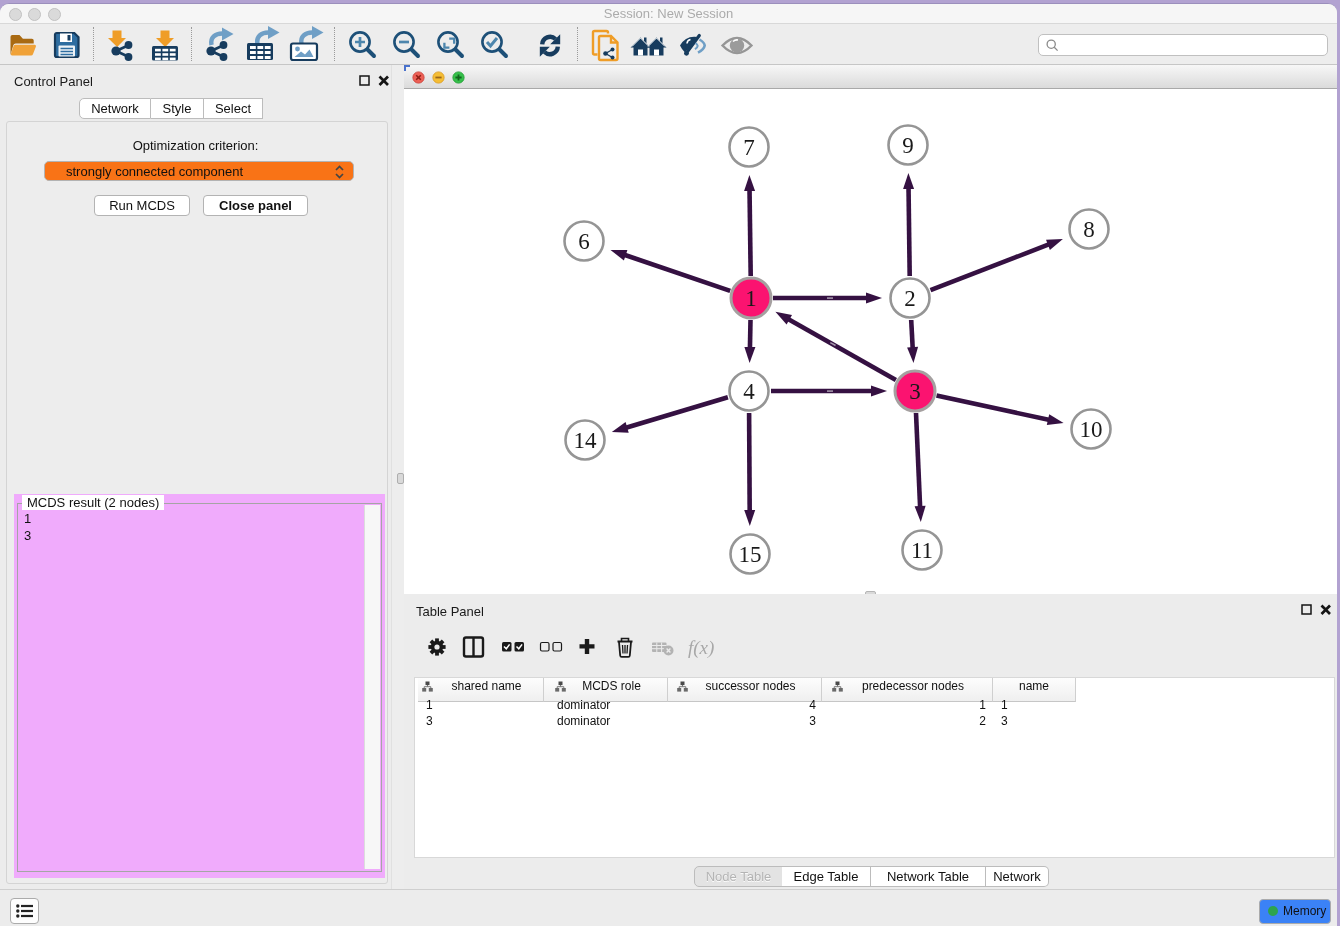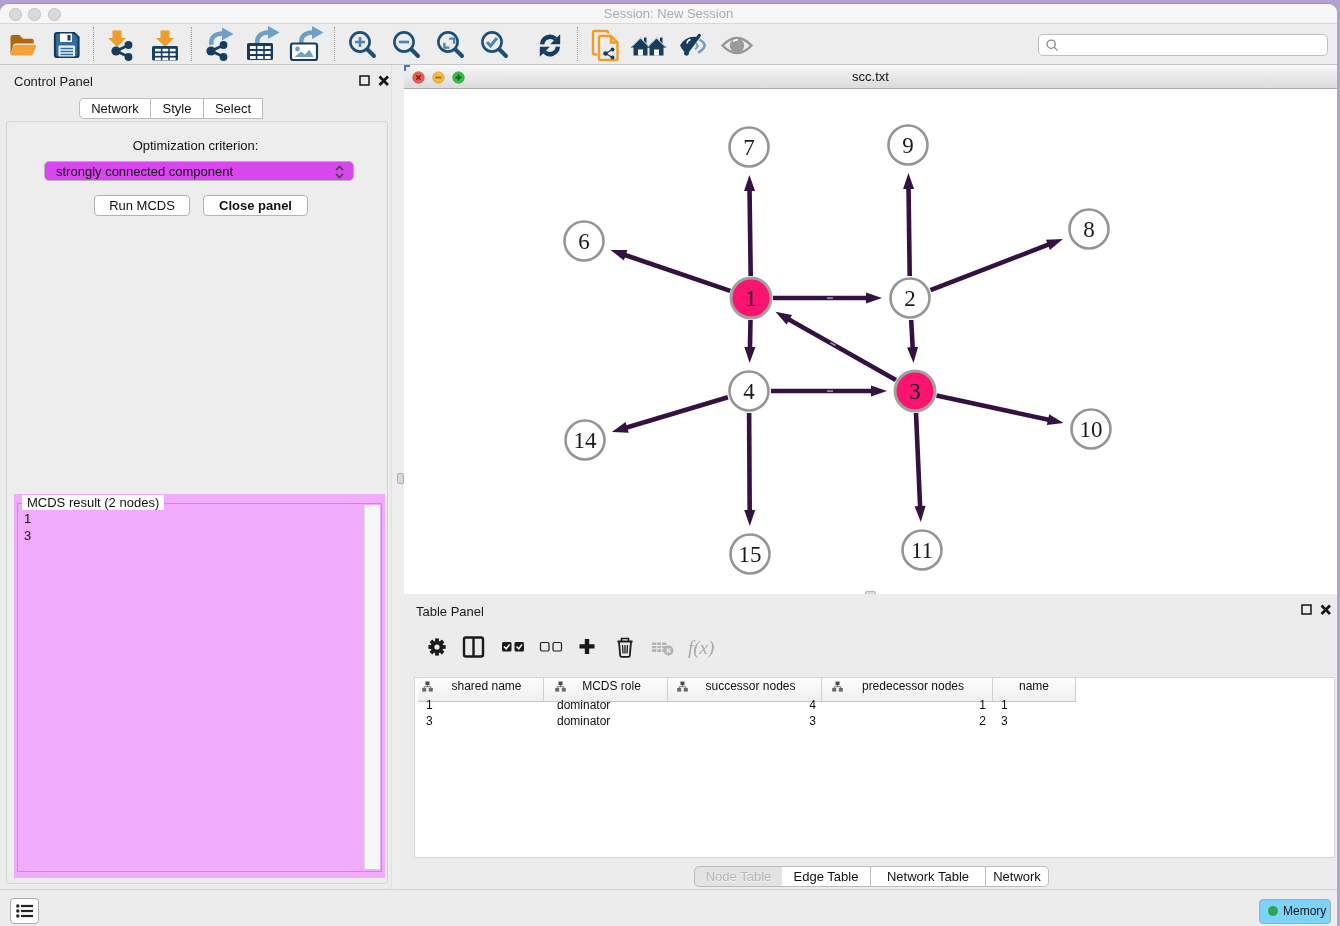--- a/index.html
+++ b/index.html
@@ -15,21 +15,21 @@
 .sep{top:3px;width:1px;height:34px;border-left:1px dotted #9a9a9a;}
 
 #search{left:1038px;top:10px;width:288px;height:20px;background:#fff;border:1px solid #c0c0c0;border-radius:5px;}
 
 #cpanel{left:0;top:61px;width:391px;height:824px;background:#ececec;}
 #cphead{left:14px;top:9px;font-size:13px;color:#1a1a1a;}
 .tab{top:33px;height:19px;background:#fff;border:1px solid #bcbcbc;font-size:13px;color:#111;text-align:center;line-height:19px;}
 #tabMCDS{background:#e3e3e3;color:#b4b4b4;text-shadow:0 1px 0 #fbfbfb;border-radius:0 5px 5px 0;margin-top:29px;}
 #cpbox{left:6px;top:56px;width:380px;height:761px;background:#ededed;border:1px solid #d4d4d4;border-radius:3px;}
 #optlabel{left:0;top:73px;width:100%;text-align:center;font-size:13px;color:#111;}
-#dropdown{left:44px;top:96px;width:310px;height:20px;background:#d946ef;border:1px solid #b3b3b3;border-radius:5px;font-size:13px;color:#111;line-height:20px;padding-left:11px;box-sizing:border-box;}
+#dropdown{left:44px;top:96px;width:310px;height:20px;background:#f97316;border:1px solid #b3b3b3;border-radius:5px;font-size:13px;color:#111;line-height:20px;padding-left:21px;box-sizing:border-box;}
 .btn{top:130px;height:19px;background:#fff;border:1px solid #b3b3b3;border-radius:4px;font-size:13px;color:#111;text-align:center;line-height:19px;}
 
 #resultbox{left:14px;top:429px;width:371px;height:384px;background:#f0abfc;}
 #resultborder{left:3px;top:9px;width:363px;height:367px;border:1px solid #a5a5a5;}
 #resulttitle{left:8px;top:1px;background:#fff;padding:0 5px;font-size:13px;color:#111;}
 #resscroll{left:350px;top:11px;width:15px;height:364px;background:#f7f7f7;border-left:1px solid #dcdcdc;}
 .resitem{left:10px;font-size:13px;color:#111;}
 
 #vdivider{left:391px;top:61px;width:13px;height:824px;background:#ededed;border-left:1px solid #e0e0e0;}
 #vhandle{left:397px;top:469px;width:5px;height:9px;background:#d9d9d9;border:1px solid #aeaeae;border-radius:2px;}
@@ -43,21 +43,21 @@
 #tphead{left:12px;top:10px;font-size:13px;color:#1a1a1a;}
 #tptoolbar{left:12px;top:36px;width:910px;height:40px;}
 #tablewrap{left:10px;top:83px;width:919px;height:179px;background:#fff;border:1px solid #d8d8d8;}
 .hcell{top:0;height:24px;background:linear-gradient(#fdfdfd,#efefef);border-right:1px solid #cfcfcf;border-bottom:1px solid #c6c6c6;font-size:12px;color:#111;text-align:center;line-height:17px;box-sizing:border-box;}
 .tcell{font-size:12px;color:#111;}
 .btab{top:272px;height:19px;background:#fff;border:1px solid #bcbcbc;font-size:13px;color:#111;text-align:center;line-height:19px;}
 
 #statusline{left:0;top:885px;width:100%;height:1px;background:#cfcfcf;}
 #statusbar{left:0;top:886px;width:100%;height:37px;background:#ececec;}
 #listbtn{left:10px;top:8px;width:27px;height:24px;background:#fdfdfd;border:1px solid #ababab;border-radius:4px;}
-#membtn{left:1259px;top:9px;width:70px;height:23px;background:#7dd3fc;border:1px solid #ababab;border-radius:4px;font-size:12px;color:#111;}
+#membtn{left:1259px;top:9px;width:70px;height:23px;background:#3b82f6;border:1px solid #ababab;border-radius:4px;font-size:12px;color:#111;}
 svg{position:absolute;overflow:visible;}
 .treei{width:12px;height:12px;}
 </style></head>
 <body>
 <div id="win" class="abs">
   <div id="titlebar" class="abs">
     <div class="tl abs" style="left:9px;"></div>
     <div class="tl abs" style="left:28px;"></div>
     <div class="tl abs" style="left:48px;"></div>
     <div id="titletext" class="abs">Session: New Session</div>
@@ -248,21 +248,20 @@
       <div class="resitem abs" style="top:17px;">1</div>
       <div class="resitem abs" style="top:34px;">3</div>
     </div>
   </div>
   <div id="vdivider" class="abs"></div>
   <div id="vhandle" class="abs"></div>
   <div class="abs" style="left:404px;top:61px;width:1px;height:529px;background:#adadad;"></div>
   <div class="abs" style="left:404px;top:61px;width:6px;height:2px;background:#4a72cc;z-index:6;"></div>
   <div class="abs" style="left:404px;top:61px;width:2px;height:6px;background:#4a72cc;z-index:6;"></div>
   <div id="nettitle" class="abs">
-    <div id="nettext" class="abs">scc.txt</div>
     <svg style="left:8px;top:6px;" width="62" height="13" viewBox="0 0 62 13">
       <circle cx="6.5" cy="6.5" r="5.6" fill="#ed5f55" stroke="#cf4a42" stroke-width="1"></circle>
       <path d="M4.2 4.2 L8.8 8.8 M8.8 4.2 L4.2 8.8" stroke="#8c1d14" stroke-width="1.6"></path>
       <circle cx="26.5" cy="6.5" r="5.6" fill="#f5bd33" stroke="#dfa32c" stroke-width="1"></circle>
       <path d="M23.4 6.5 L29.6 6.5" stroke="#99661a" stroke-width="1.8"></path>
       <circle cx="46.5" cy="6.5" r="5.6" fill="#35c04a" stroke="#2aa43c" stroke-width="1"></circle>
       <path d="M43.4 6.5 L49.6 6.5 M46.5 3.4 L46.5 9.6" stroke="#12641d" stroke-width="1.8"></path>
     </svg>
   </div>
   <div id="netcanvas" class="abs">

